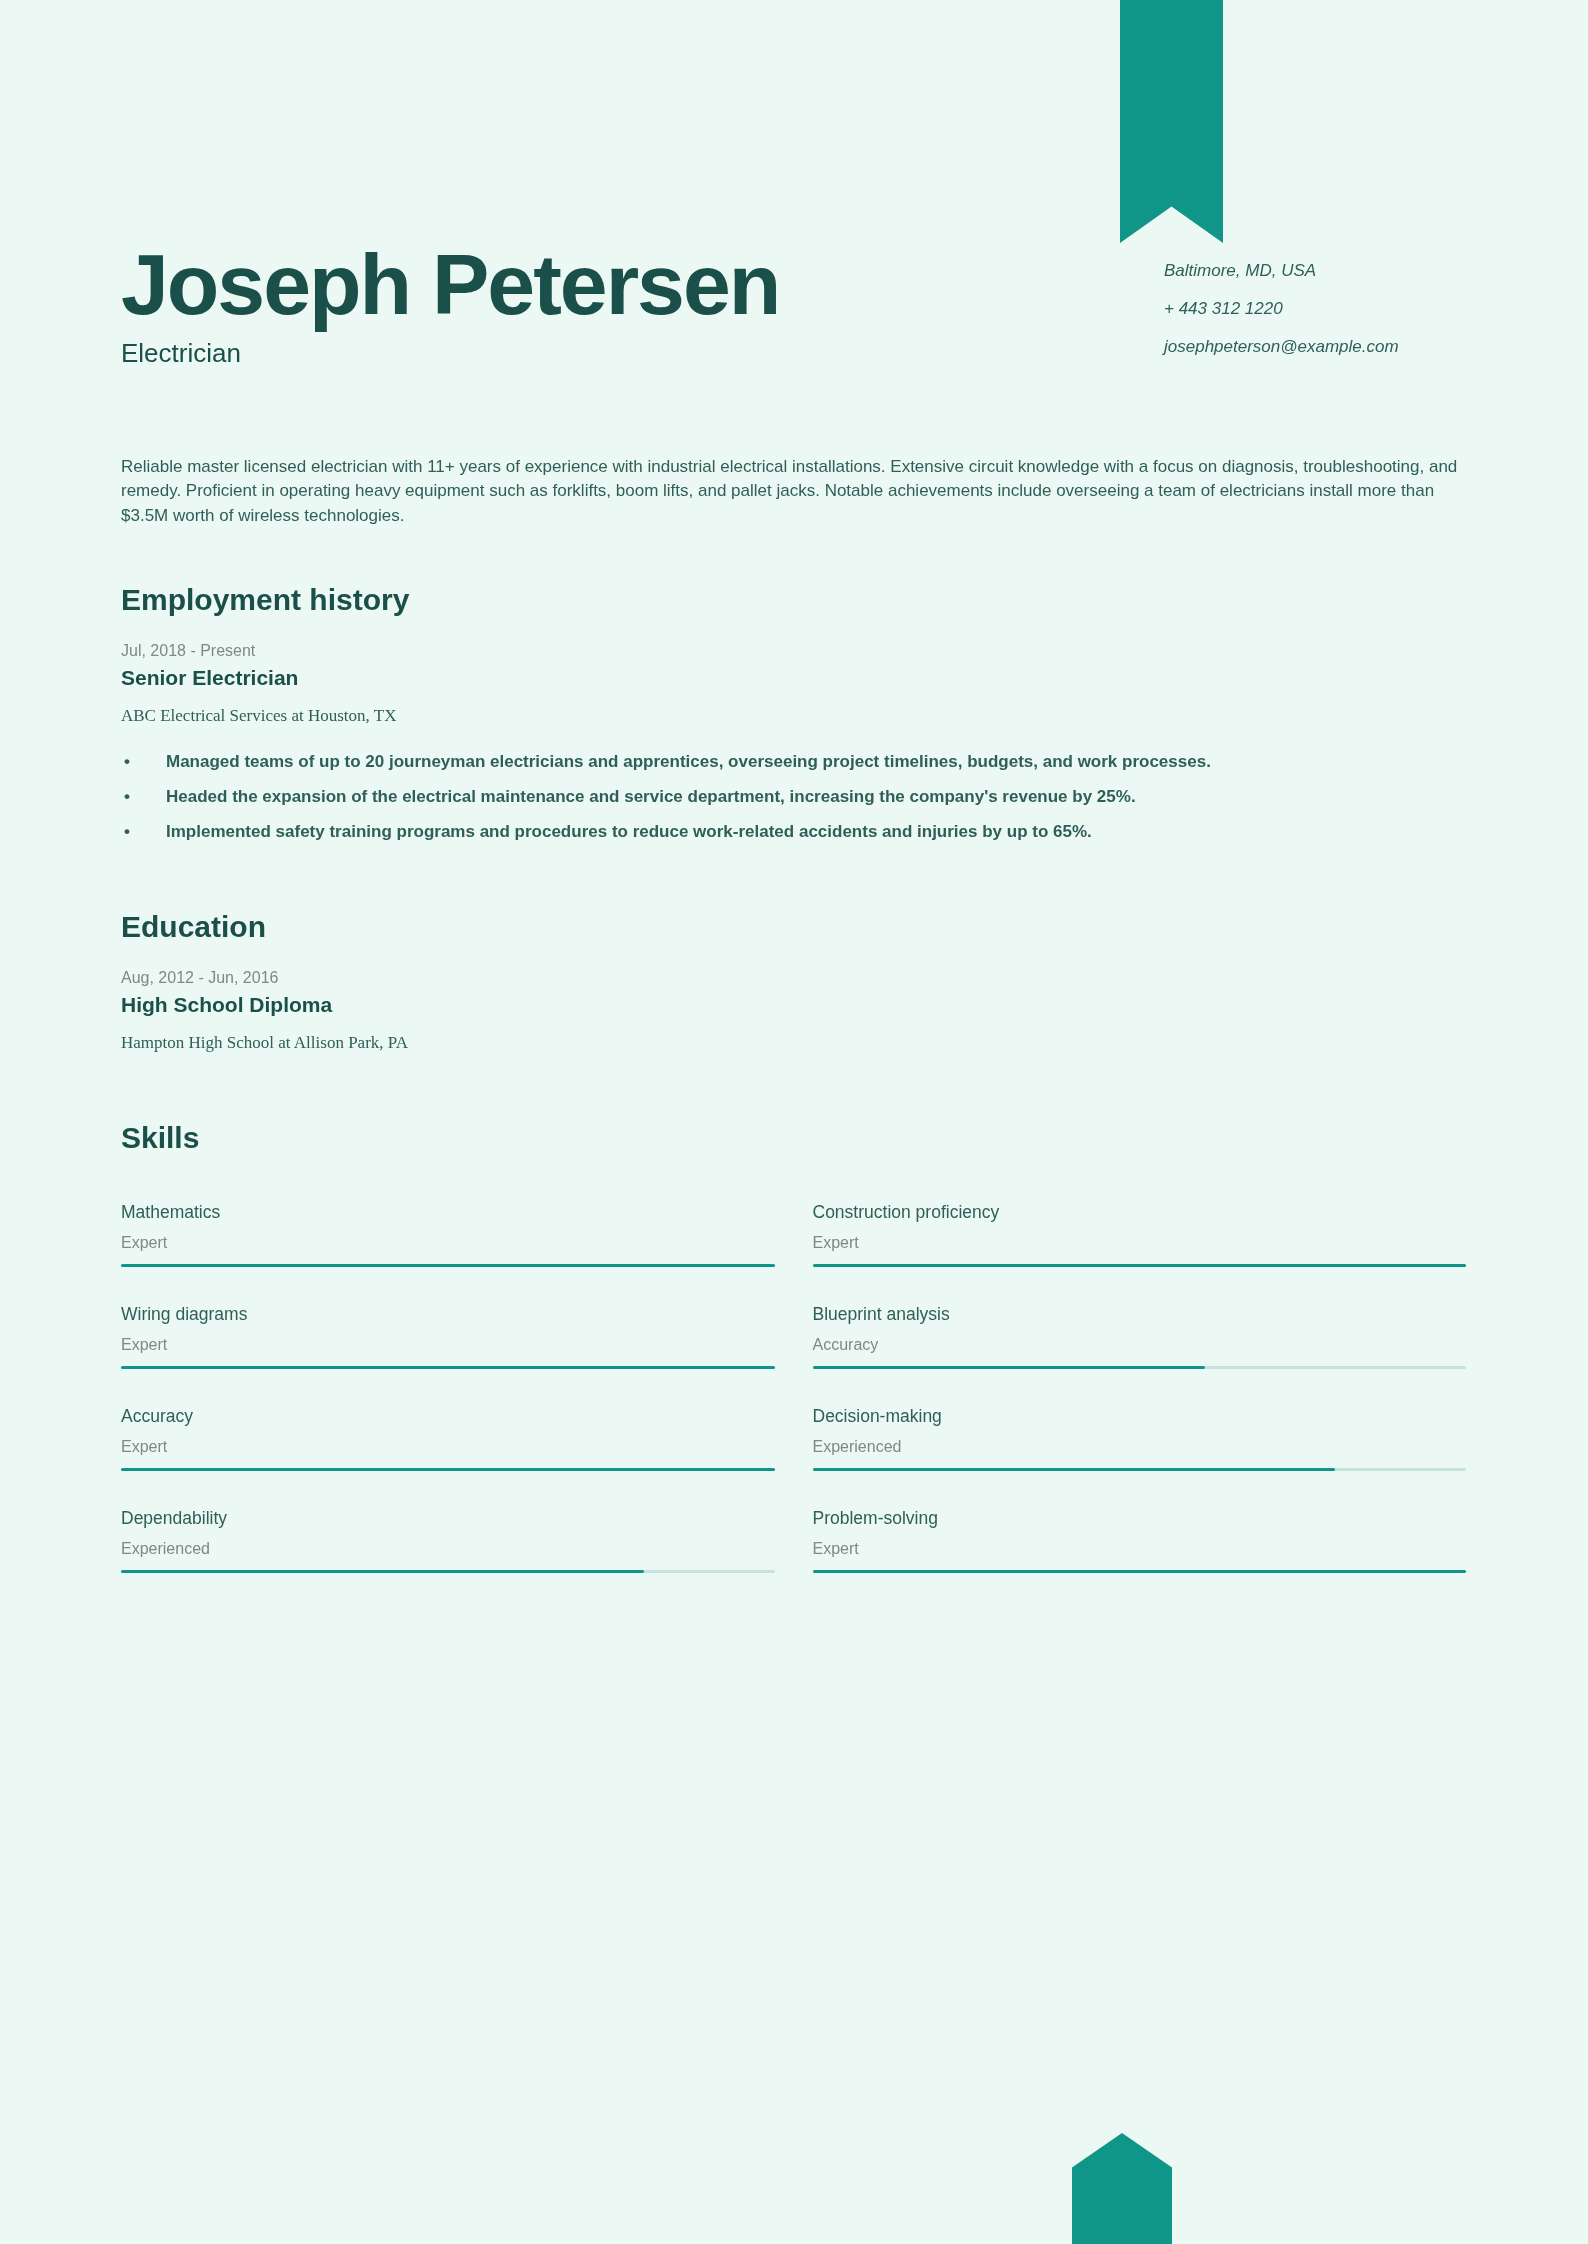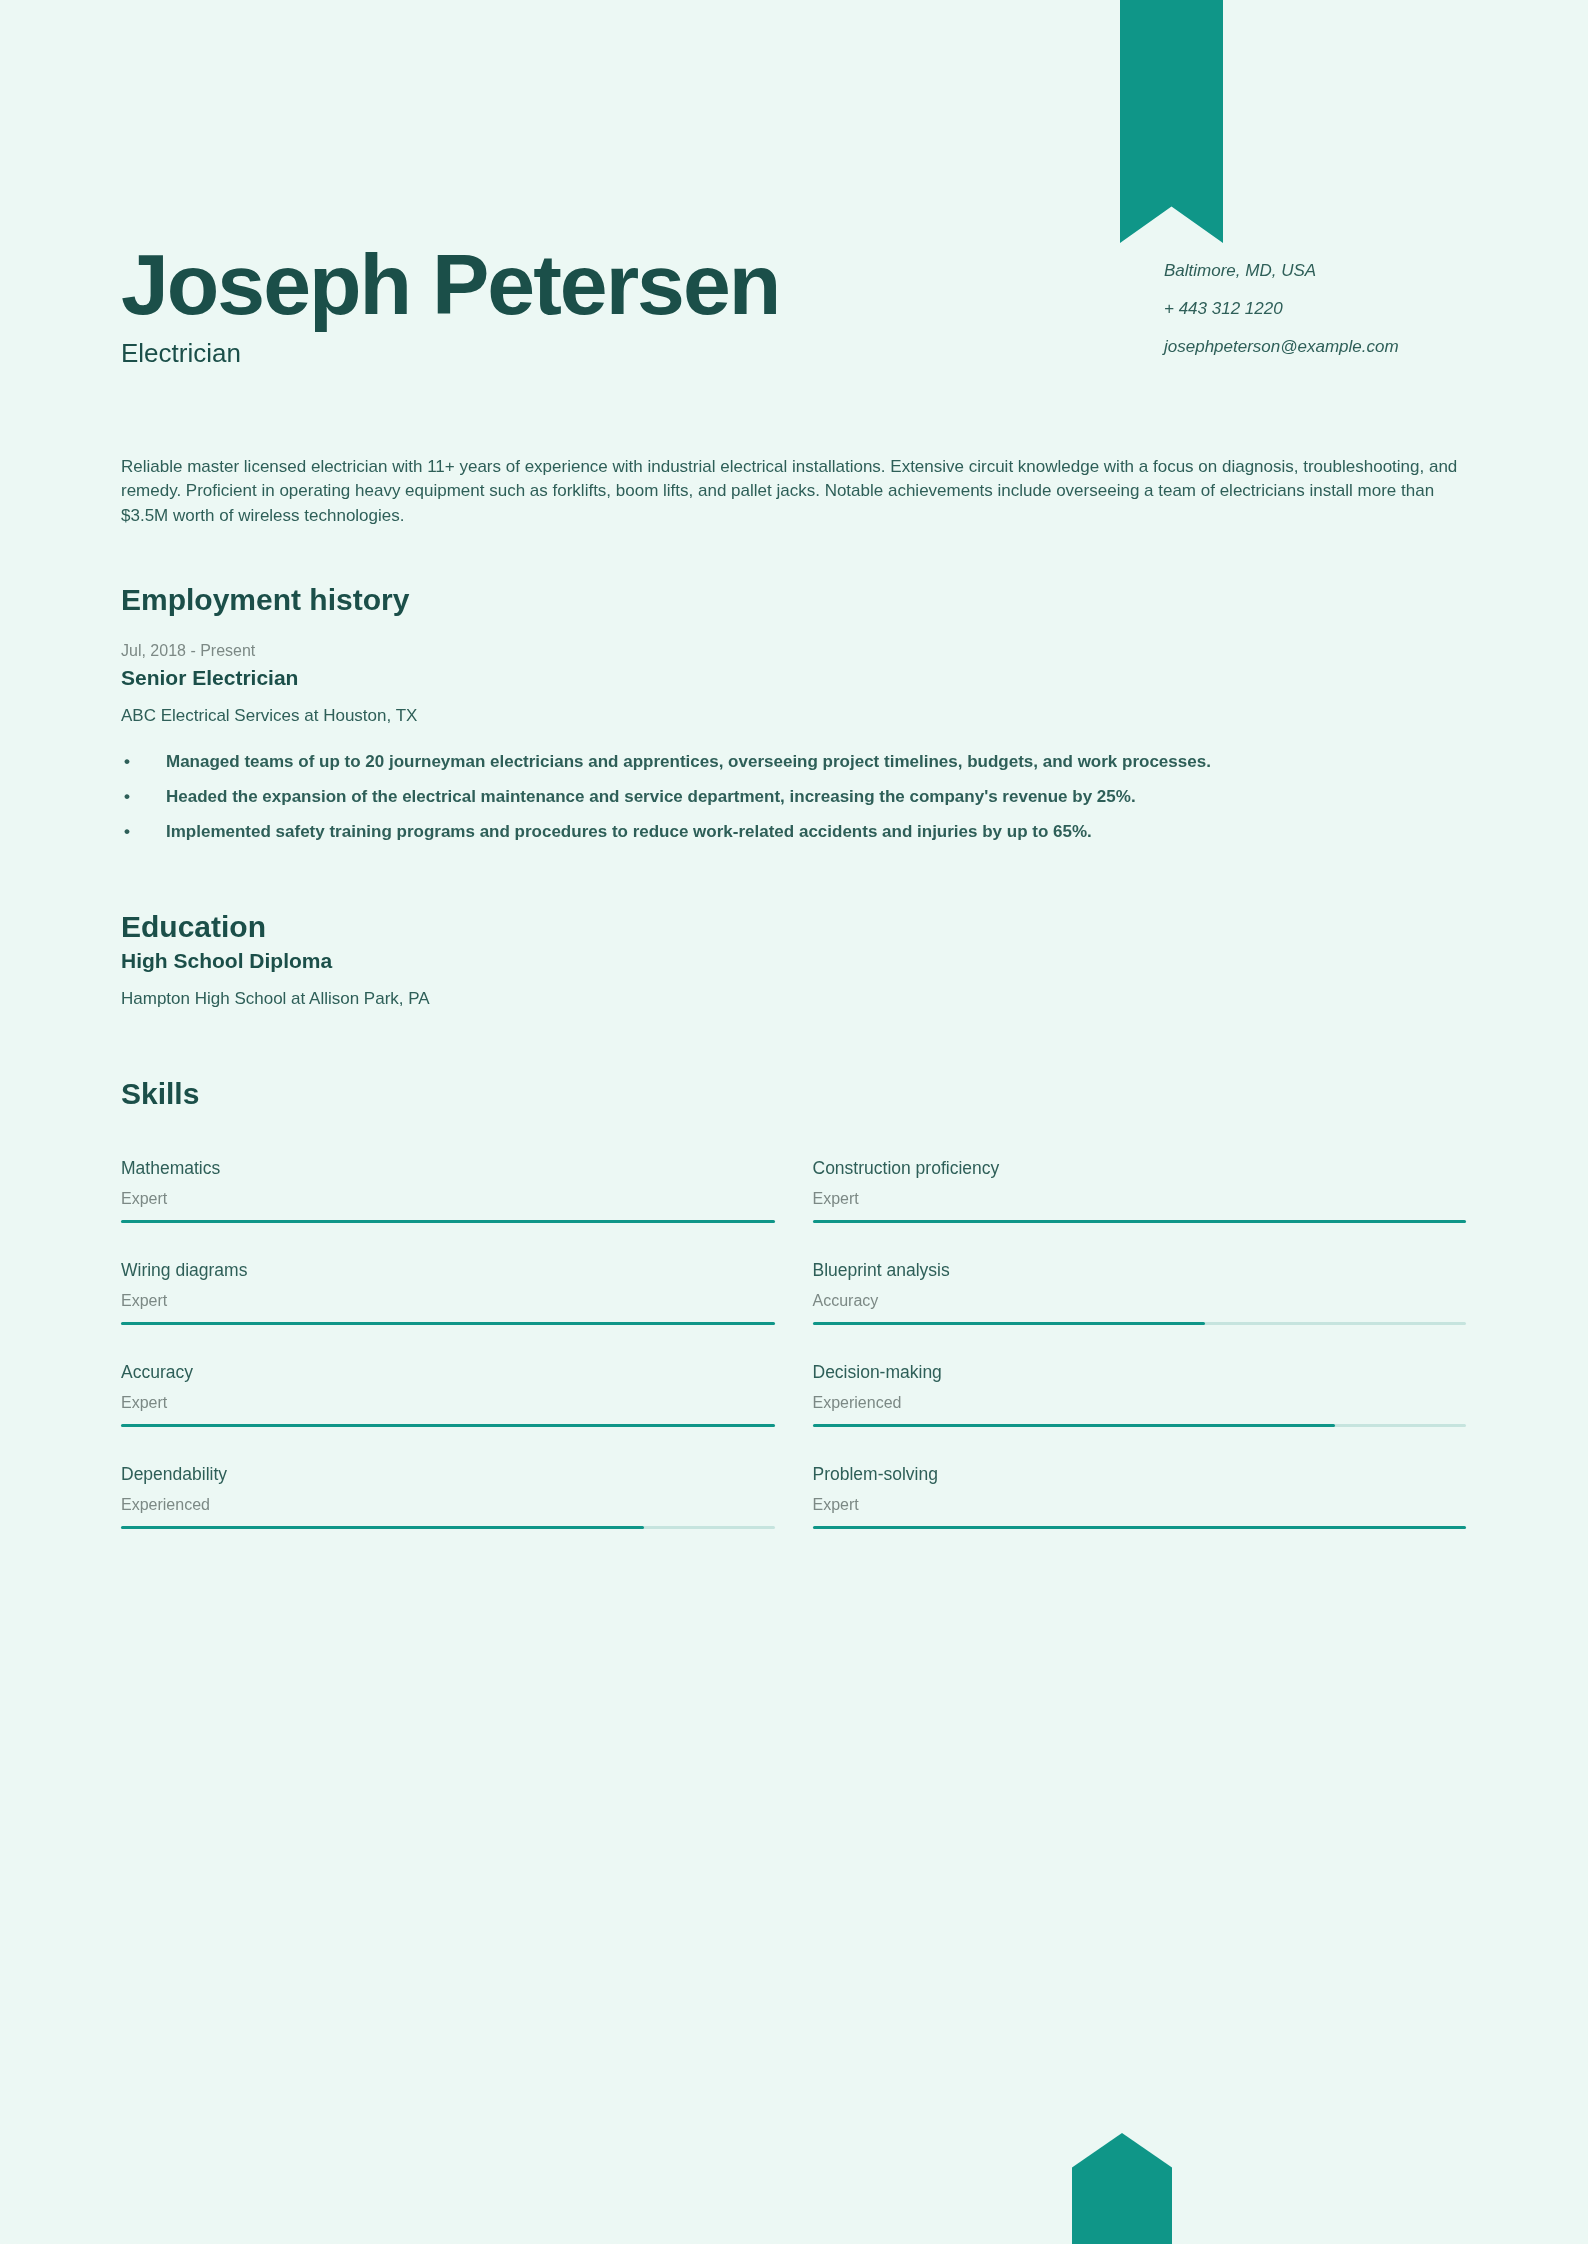--- a/index.html
+++ b/index.html
@@ -51,21 +51,21 @@
     color:var(--body);max-width:1346px;
   }
   .section-heading{
     font-size:30px;font-weight:800;color:var(--heading);line-height:1.1;
   }
   .sec-employment{margin-top:54px;}
   .sec-education{margin-top:66px;}
   .sec-skills{margin-top:68px;}
   .entry-dates{margin-top:26px;font-size:16px;color:var(--muted);}
   .entry-title{margin-top:6px;font-size:21px;font-weight:700;color:var(--heading);}
-  .entry-sub{margin-top:16px;font-size:17px;color:var(--body);}
+  .entry-sub{margin-top:16px;font-size:17px;color:var(--body);font-family:Liberation Serif, serif;}
   ul.bullets{margin-top:24px;list-style:none;font-weight:bold;}
   ul.bullets li{
     position:relative;padding-left:45px;margin-bottom:11px;
     font-size:17px;line-height:24px;color:var(--body);
   }
   ul.bullets li::before{
     content:"\2022";position:absolute;left:3px;top:0;
     color:var(--body);font-size:17px;
   }
   .skills-grid{
@@ -115,20 +115,21 @@
           <li>Managed teams of up to 20 journeyman electricians and apprentices, overseeing project timelines, budgets, and work processes.</li>
           <li>Headed the expansion of the electrical maintenance and service department, increasing the company's revenue by 25%.</li>
           <li>Implemented safety training programs and procedures to reduce work-related accidents and injuries by up to 65%.</li>
         </ul>
       </div>
     </section>
 
     <section class="sec-education">
       <h2 class="section-heading">Education</h2>
       <div>
+        <div class="entry-dates">Aug, 2012 - Jun, 2016</div>
         <div class="entry-title">High School Diploma</div>
         <div class="entry-sub">Hampton High School at Allison Park, PA</div>
       </div>
     </section>
 
     <section class="sec-skills">
       <h2 class="section-heading">Skills</h2>
       <div class="skills-grid">
 
         <div class="skill">

